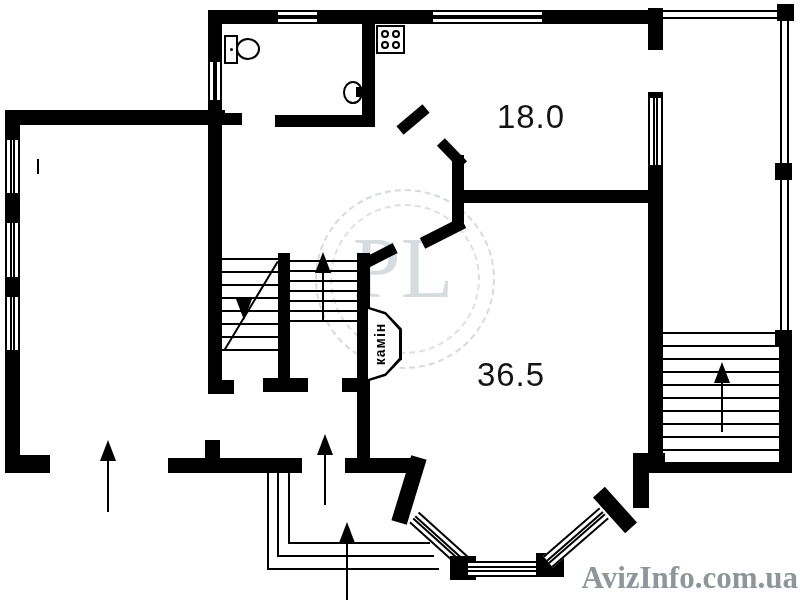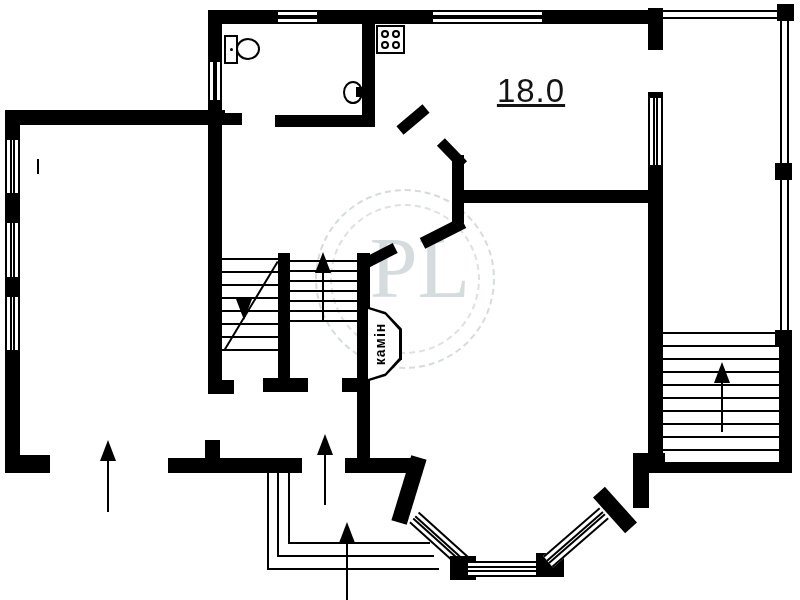--- a/index.html
+++ b/index.html
@@ -27,41 +27,42 @@
           border-right:8px solid transparent;border-top:21px solid #000;}
   .pstep{position:absolute;border-left:2px solid #000;border-bottom:2px solid #000;}
   .rail{position:absolute;box-sizing:border-box;}
   .railh{border-top:2px solid #000;border-bottom:2px solid #000;}
   .railv{border-left:2px solid #000;border-right:2px solid #000;}
   .fix{position:absolute;box-sizing:border-box;border:2px solid #000;background:#fff;}
   .hex{clip-path:polygon(0% 0%,55% 8%,100% 30%,100% 70%,55% 92%,0% 100%);}
   #fr-label{position:absolute;left:351px;top:332px;width:66px;height:24px;
     transform:rotate(-90deg);text-align:center;font-size:14px;font-weight:600;
     color:#000;letter-spacing:1px;}
-  #wm-pl{position:absolute;left:336px;top:218px;width:134px;text-align:right;
+  #wm-pl{position:absolute;left:336px;top:218px;width:134px;text-align:center;
     font-family:"Liberation Serif",serif;font-size:86px;color:#cdd3d7;opacity:.8;}
   #wm-brand{position:absolute;left:255px;top:370px;width:300px;text-align:center;
     font-family:"Liberation Serif",serif;font-size:40px;letter-spacing:5px;
     color:#f4f5f6;-webkit-text-stroke:1.2px #c7cdd1;}
   #wm-site{position:absolute;left:548px;top:560px;width:250px;text-align:right;
     font-family:"Liberation Serif",serif;font-weight:700;font-size:31px;
     color:#8e969a;letter-spacing:0px;}
   .wreath{position:absolute;border-radius:50%;border:2px dashed #d6dbde;}
   .stove-burner{position:absolute;width:8px;height:8px;border:2px solid #000;
     border-radius:50%;box-sizing:border-box;}
 </style>
 </head>
 <body>
 
 <div id="plan">
 
   <div class="lay" id="wm">
     <div class="wreath" style="left:315px;top:189px;width:176px;height:176px;"></div>
     <div class="wreath" style="left:330px;top:204px;width:146px;height:146px;border-color:#dde1e3;"></div>
     <div id="wm-pl">PL</div>
+    <div id="wm-site">AvizInfo.com.ua</div>
   </div>
 
   <div class="lay" id="struct">
 
     <div class="w" style="left:208px;top:10px;width:455px;height:14px;"></div>
     <div class="w" style="left:648px;top:8px;width:15px;height:42px;"></div>
     <div class="w" style="left:648px;top:24px;width:15px;height:449px;"></div>
     <div class="gap" style="left:648px;top:50px;width:15px;height:42px;"></div>
     <div class="win winv" style="left:648px;top:98px;width:15px;height:67px;">
         <div class="panev"></div>
@@ -170,16 +171,17 @@
     <div class="shaft" style="left:721px;top:378px;height:54px;"></div>
     <div class="headup" style="left:714px;top:362px;"></div>
 
     <div class="shaft" style="left:107px;top:458px;height:54px;"></div>
     <div class="headup" style="left:100px;top:440px;"></div>
     <div class="shaft" style="left:324px;top:452px;height:53px;"></div>
     <div class="headup" style="left:317px;top:434px;"></div>
     <div class="shaft" style="left:346px;top:540px;height:60px;"></div>
     <div class="headup" style="left:339px;top:522px;"></div>
 
-    <div class="rlabel" style="left:471px;top:72px;text-decoration:underline;">18.0</div>
+    <div class="rlabel" style="left:471px;top:98px;">18.0</div>
+    <div class="rlabel" style="left:451px;top:356px;">36.5</div>
 
   </div>
 </div>
 
 </body></html>

